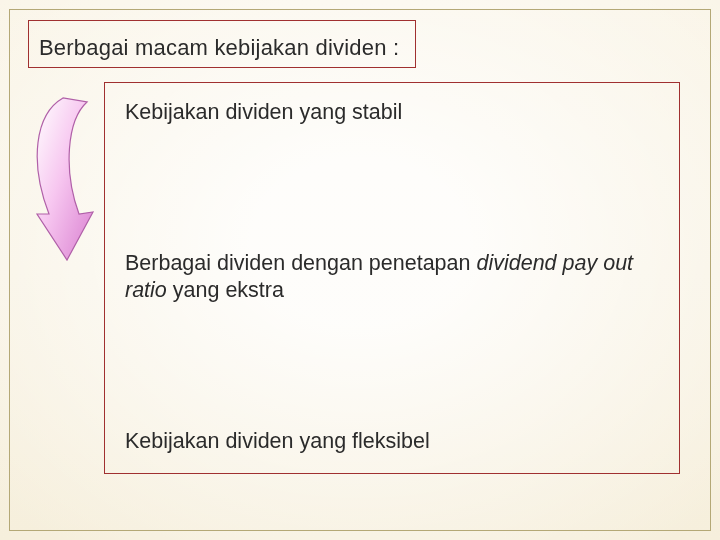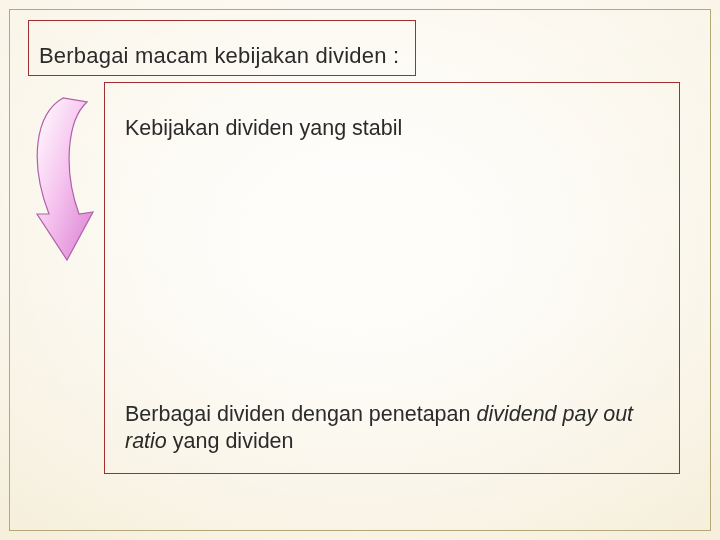--- a/index.html
+++ b/index.html
@@ -22,35 +22,35 @@
     top: 9px;
     right: 9px;
     bottom: 9px;
     border: 1px solid #b4a876;
     pointer-events: none;
   }
   .title-box {
     position: absolute;
     left: 28px;
     top: 20px;
-    padding: 22px 16px 6px 10px;
+    padding: 14px 16px 6px 10px;
     border: 1px solid #a03030;
     background: rgba(255,255,255,0.0);
     font-size: 22px;
     color: #2b2b2b;
     letter-spacing: 0.2px;
   }
   .content-box {
     position: absolute;
     left: 104px;
     top: 82px;
     width: 576px;
     height: 392px;
     border: 1px solid #a03030;
-    padding: 32px 20px 18px 20px;
+    padding: 16px 20px 18px 20px;
     background: rgba(255,255,255,0.0);
     display: flex;
     flex-direction: column;
     justify-content: space-between;
     font-size: 21.5px;
     color: #2b2b2b;
     line-height: 1.25;
   }
   .list-item {
     margin-bottom: 0;
@@ -92,15 +92,18 @@
            L 56 122
            C 40 78, 44 28, 64 10
            Z" fill="url(#g1)" stroke="#b060a8" stroke-width="1.2"></path>
 </svg>
 
 <div class="content-box">
   <div class="list-item">
     <span>Kebijakan dividen yang stabil</span>
   </div>
   <div class="list-item">
-    <span>Berbagai dividen dengan penetapan </span><span class="italic">dividend pay out ratio</span><span> yang dividen</span>
+    <span>Berbagai dividen dengan penetapan </span><span class="italic">dividend pay out ratio</span><span> yang ekstra</span>
+  </div>
+  <div class="list-item">
+    <span>Kebijakan dividen yang fleksibel</span>
   </div>
 </div>
 
 </body></html>

